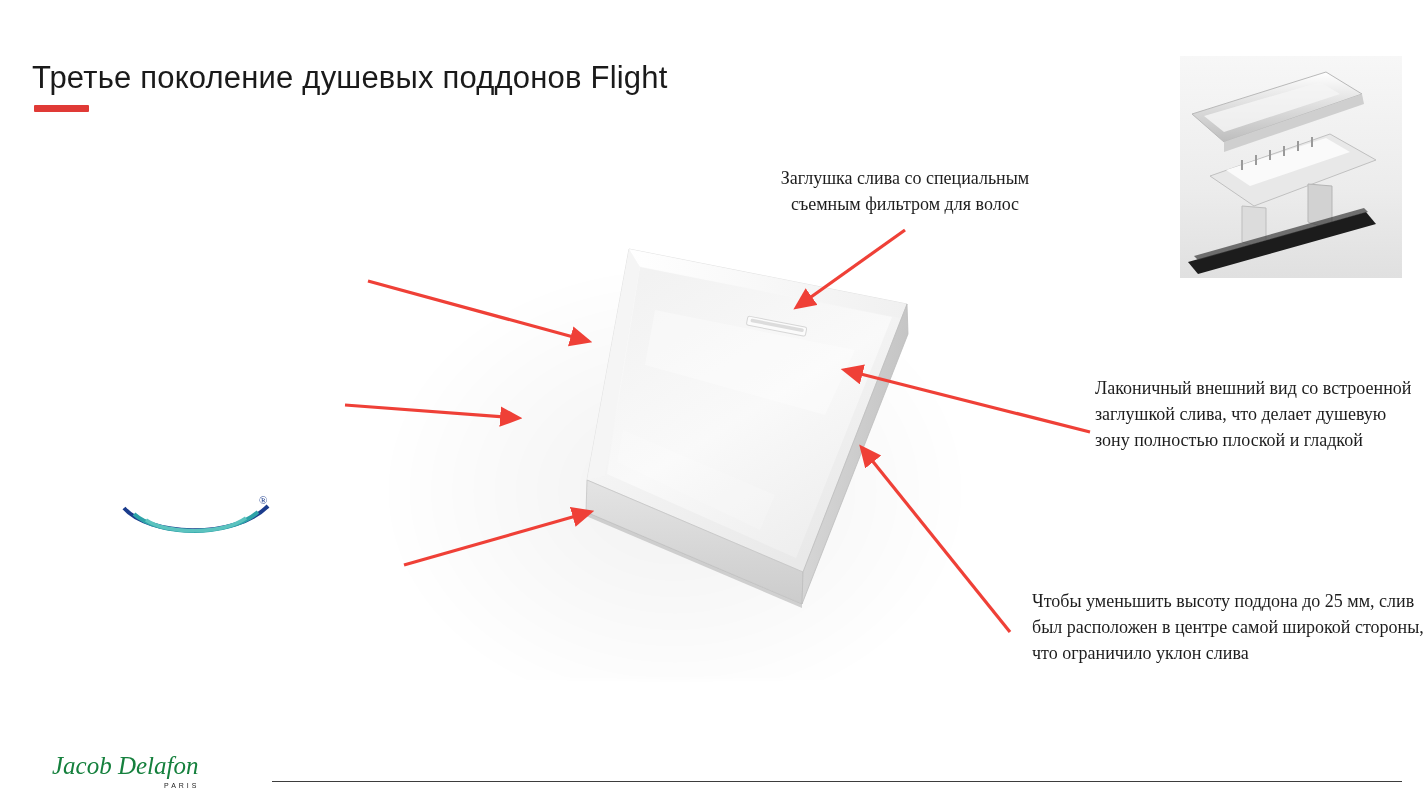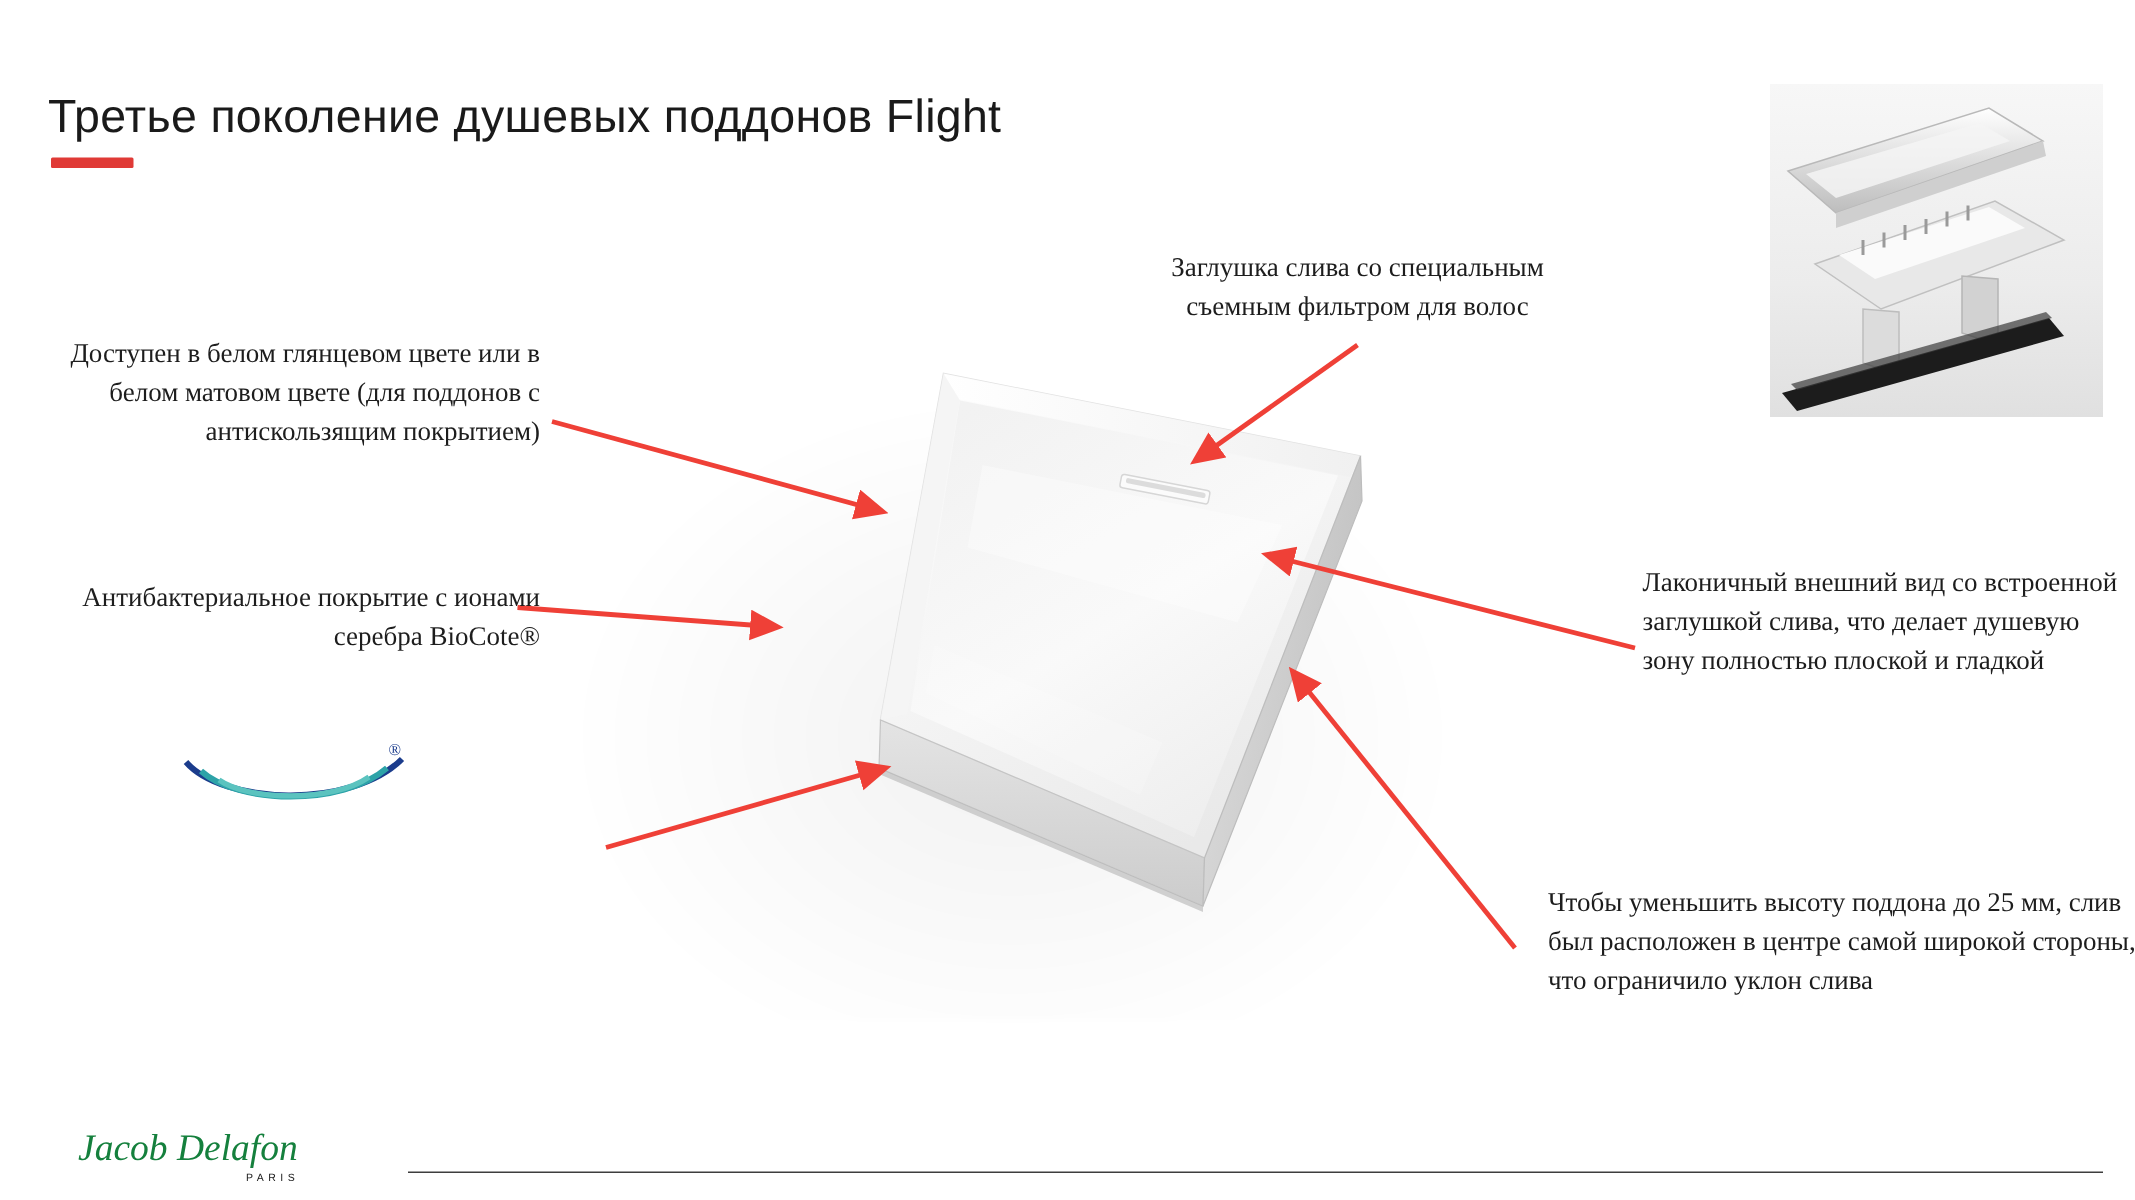--- a/index.html
+++ b/index.html
@@ -229,23 +229,21 @@
 
     <line x1="404" y1="565" x2="590" y2="512" stroke="#ef4037" stroke-width="3.2" marker-end="url(#ah)"></line>
 
     <line x1="905" y1="230" x2="797" y2="307" stroke="#ef4037" stroke-width="3.2" marker-end="url(#ah)"></line>
 
     <line x1="1090" y1="432" x2="845" y2="370" stroke="#ef4037" stroke-width="3.2" marker-end="url(#ah)"></line>
 
     <line x1="1010" y1="632" x2="862" y2="448" stroke="#ef4037" stroke-width="3.2" marker-end="url(#ah)"></line>
   </svg>
 
-  <div class="callout c-right" id="callout-finish">Доступен в белом глянцевом цвете или в белом матовом цвете (для поддонов с антискользящим покрытием)</div>
-
-  <div class="callout c-right" id="callout-biocote">Антибактериальное покрытие с ионами серебра BioCote®</div>
+
 
 
   <div class="callout c-left" id="callout-look">Лаконичный внешний вид со встроенной заглушкой слива, что делает душевую зону полностью плоской и гладкой</div>
 
   <div class="callout c-center" id="callout-drain-cap">Заглушка слива со специальным съемным фильтром для волос</div>
 
   <div class="callout c-left" id="callout-height">Чтобы уменьшить высоту поддона до 25 мм, слив был расположен в центре самой широкой стороны, что ограничило уклон слива</div>
 
   <div class="biocote-logo">
     <div class="biocote-reg">®</div>

